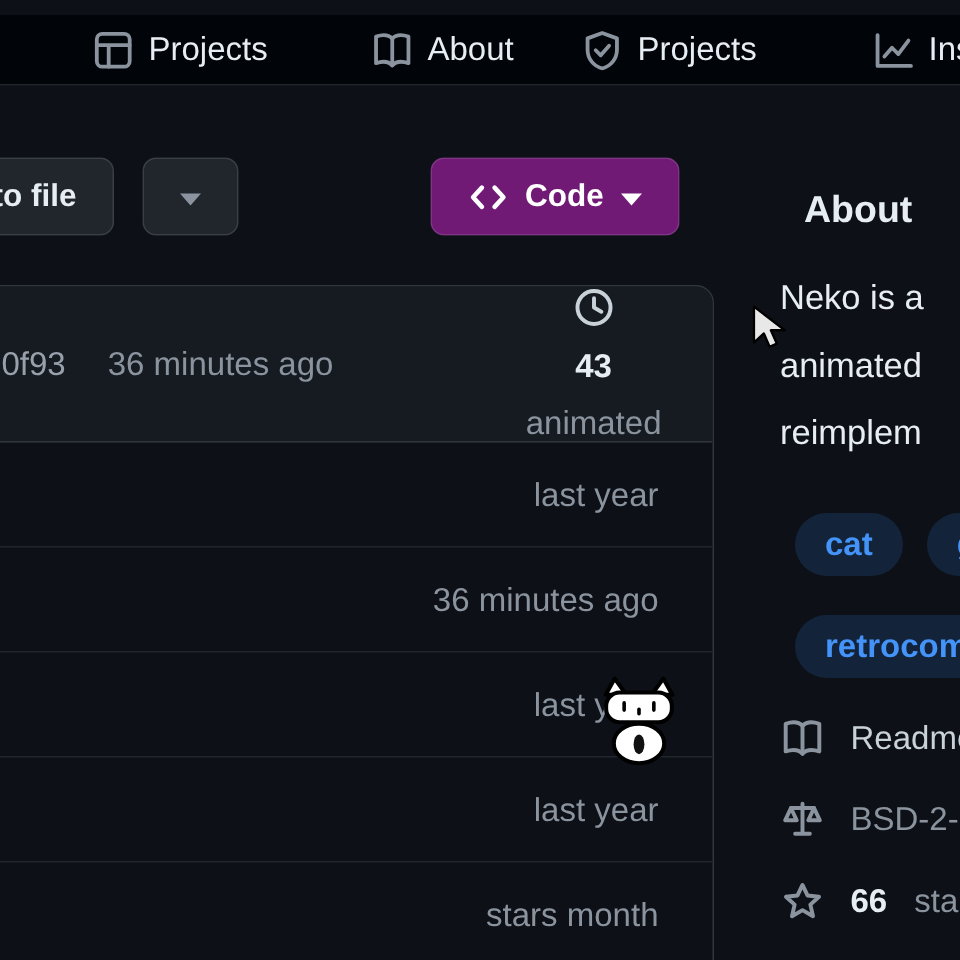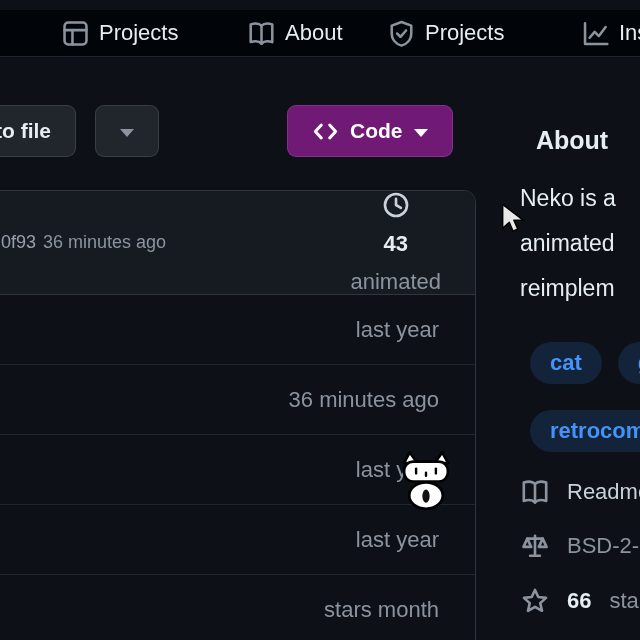--- a/index.html
+++ b/index.html
@@ -22,21 +22,21 @@
   .caret{width:0;height:0;border-left:7px solid transparent;border-right:7px solid transparent;border-top:8px solid currentColor;margin-top:3px;}
   .btn .caret{color:#8b949e;}
   .btn-green .caret{color:#ffffff;}
   .code-glyph{width:27px;height:27px;}
 
   
   .panel{position:absolute;left:-40px;top:190px;width:516px;height:560px;background:#0d1117;
     border:1px solid #30363d;border-radius:12px;box-sizing:border-box;overflow:hidden;}
   .panel-header{height:104px;background:#161b22;border-bottom:1px solid #30363d;display:flex;align-items:center;
     padding:0 34px 0 40px;box-sizing:border-box;}
-  .commit-left{display:flex;align-items:center;gap:7px;font-size:18px;color:#8b949e;cursor:pointer;}
+  .commit-left{display:flex;align-items:center;gap:28px;font-size:22px;color:#8b949e;cursor:pointer;}
   .commit-sha{color:#98a1ab;}
   .commit-right{margin-left:auto;display:flex;align-items:center;gap:12px;font-size:22px;color:#8b949e;cursor:pointer;flex-direction:column;}
   .commit-right svg{width:28px;height:28px;}
   .commit-count{color:#e6edf3;font-weight:700;}
   .file-row{height:69px;border-bottom:1px solid #21262d;display:flex;align-items:center;justify-content:flex-end;
     padding-right:36px;font-size:22px;color:#8b949e;cursor:pointer;}
 
   
   .about-title{position:absolute;left:520px;top:110px;font-size:25px;font-weight:700;color:#e6edf3;margin:16px;}
   .about-desc{position:absolute;left:520px;top:176px;width:420px;font-size:23px;line-height:45px;color:#e6edf3;}

